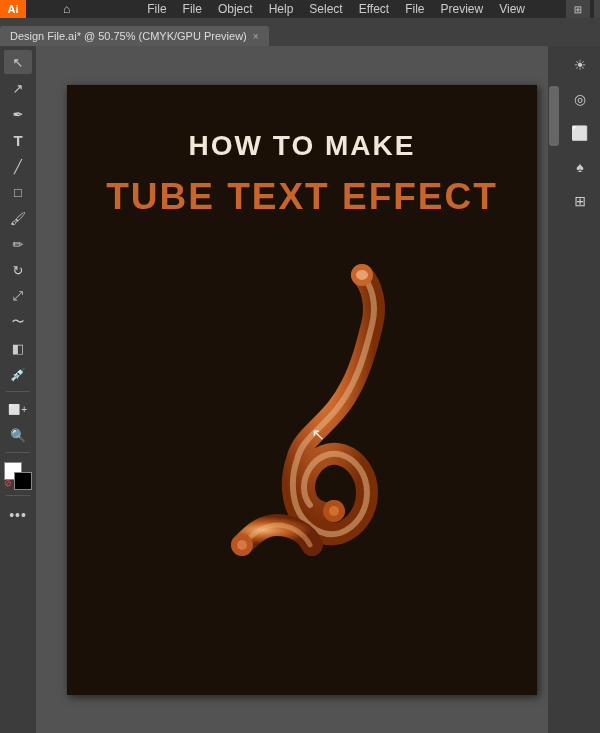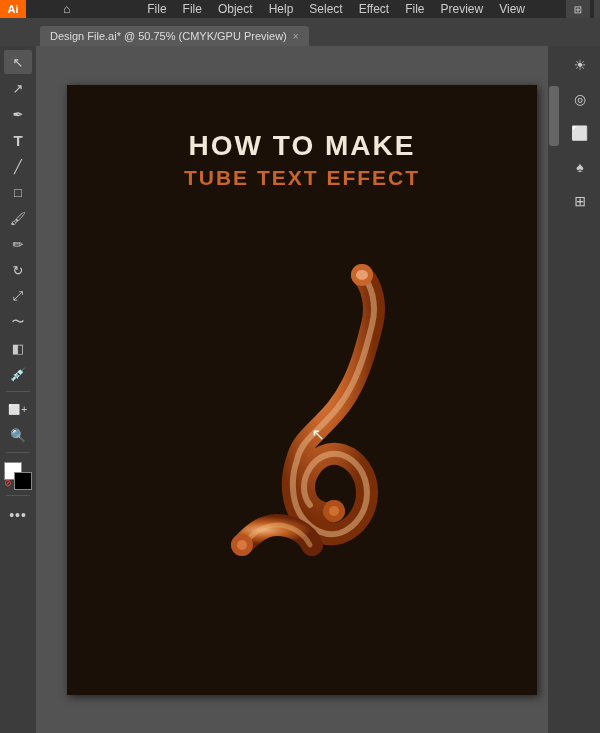--- a/index.html
+++ b/index.html
@@ -67,21 +67,20 @@
       color: #ccc;
     }
 
     
     #tab-bar {
       height: 28px;
       background: #404040;
       display: flex;
       align-items: flex-end;
       flex-shrink: 0;
-      padding-left: 40px;
     }
     .tab {
       background: #595959;
       color: #dddddd;
       font-size: 11px;
       padding: 4px 10px;
       display: flex;
       align-items: center;
       gap: 6px;
       border-top-left-radius: 3px;
@@ -241,27 +240,27 @@
     }
     .how-to-make {
       font-size: 28px;
       font-weight: bold;
       color: #f0e8d8;
       font-family: 'Arial Black', Arial, sans-serif;
       letter-spacing: 2px;
       text-transform: uppercase;
     }
     .tube-text {
-      font-size: 21px;
+      font-size: 37px;
       font-weight: bold;
       color: #c8652a;
       font-family: 'Arial Black', Arial, sans-serif;
       letter-spacing: 2px;
       text-transform: uppercase;
-      margin-top: 4px;
+      margin-top: 14px;
     }
 
     
     #tube-svg-container {
       position: absolute;
       top: 170px;
       left: 50%;
       transform: translateX(-50%);
       width: 280px;
       height: 360px;

